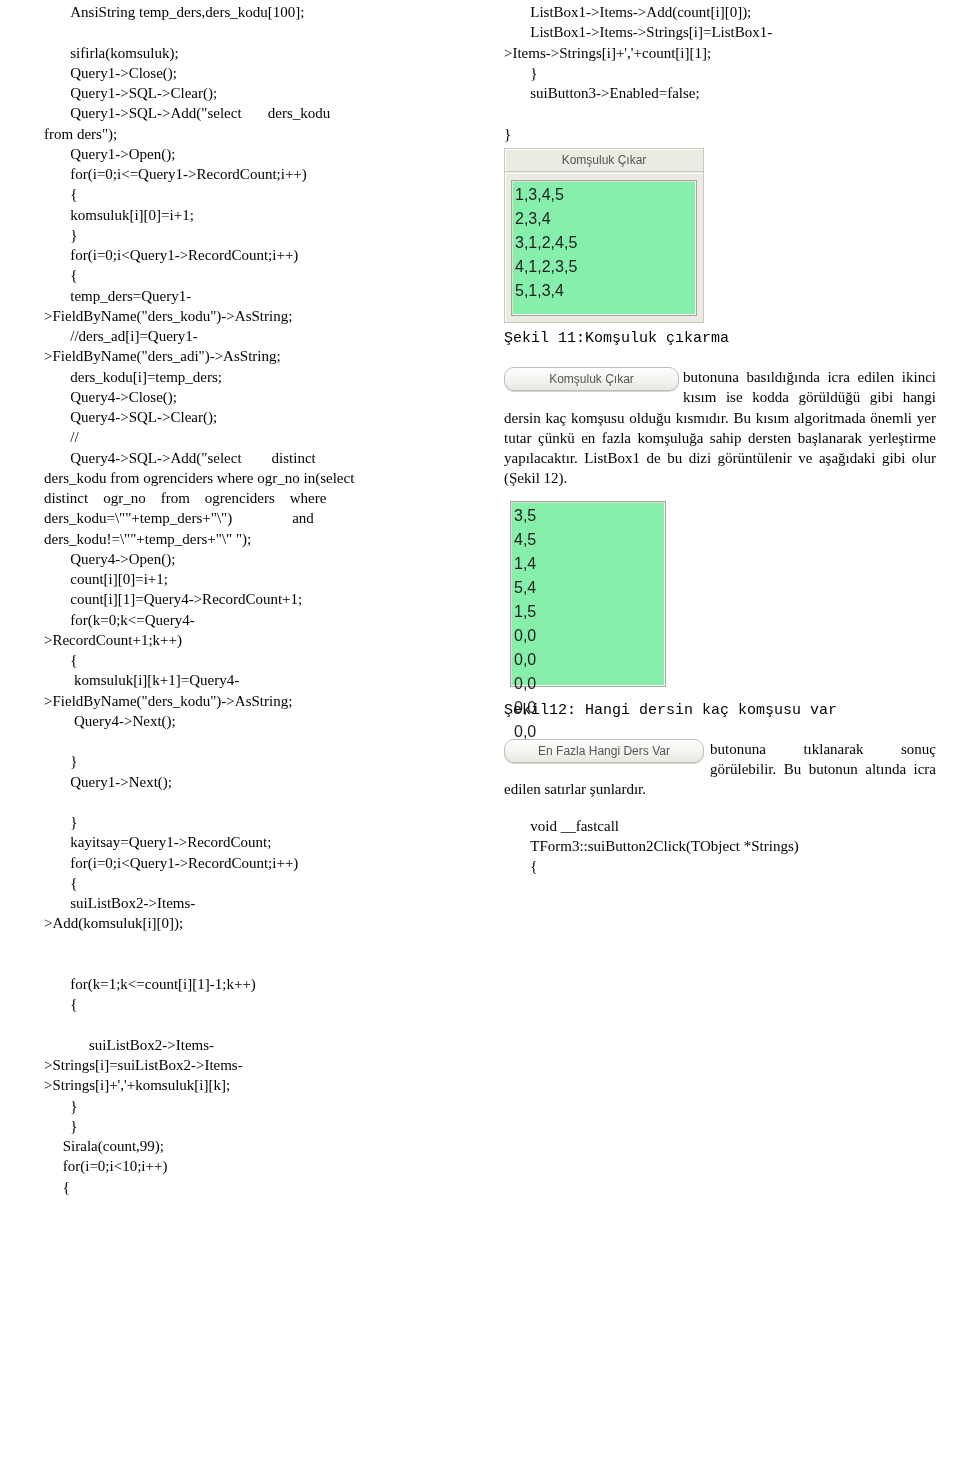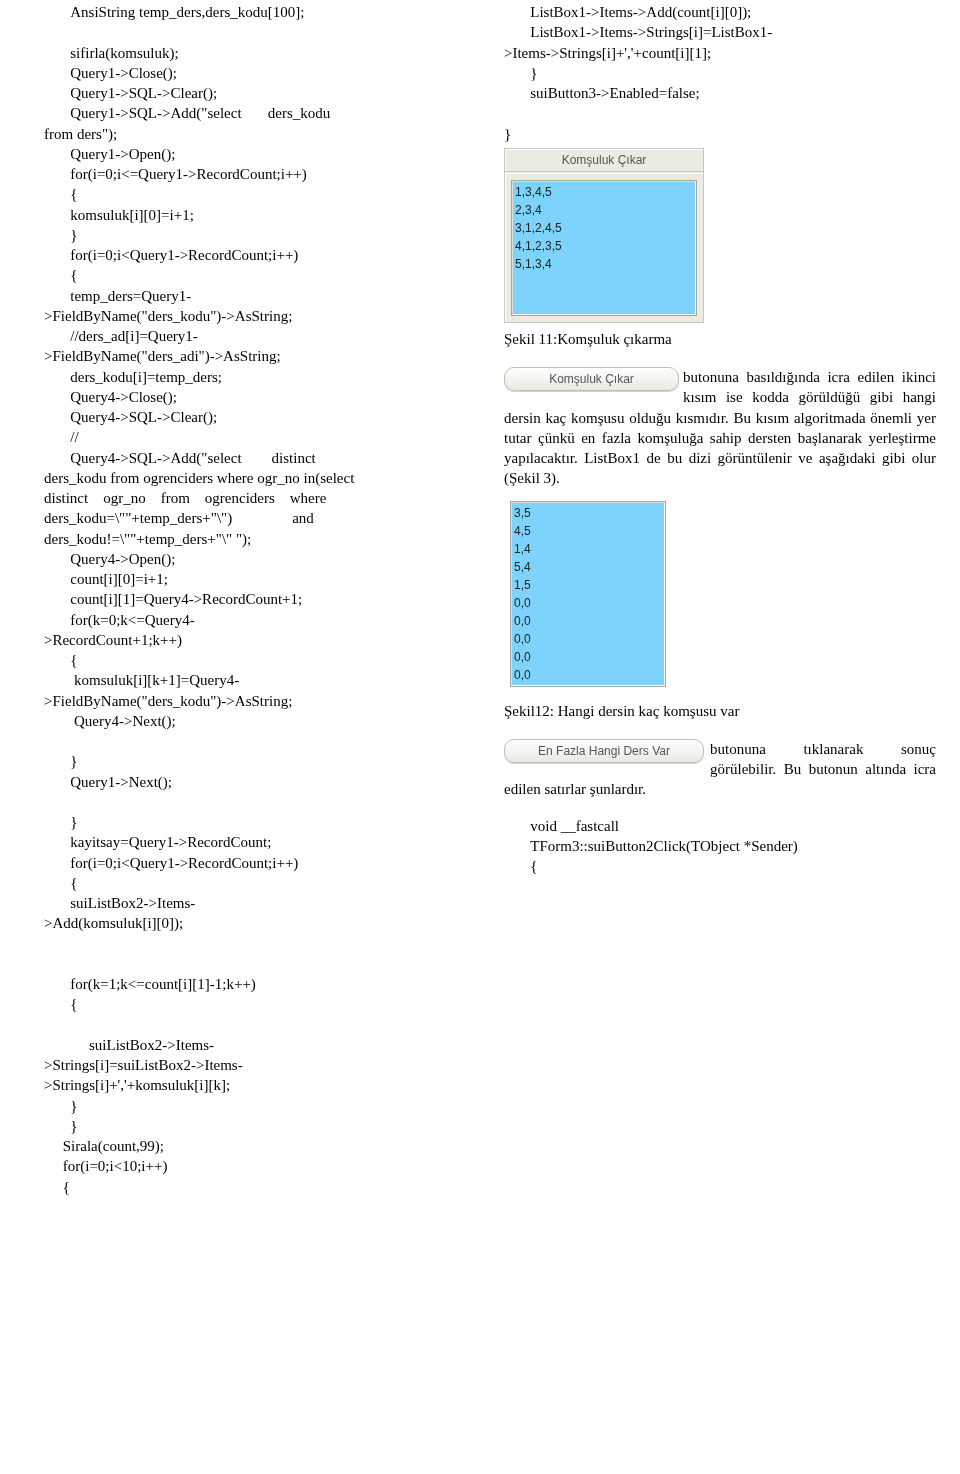--- a/index.html
+++ b/index.html
@@ -24,20 +24,21 @@
     font-family: "Times New Roman", Times, serif;
   }
   .body-text {
     text-align: justify;
     line-height: 1.35;
     margin: 8px 0 12px;
   }
   .figcap {
     margin: 6px 0 18px;
     line-height: 1.35;
+    font-family: Liberation Mono, monospace;
   }
   
   .panel {
     background: #ebebe4;
     border: 1px solid #c7c7bf;
     box-shadow: inset 1px 1px 0 #fff;
     font-family: Tahoma, sans-serif;
     font-size: 12px;
     color: #555;
     padding: 0;
@@ -53,26 +54,26 @@
   }
   .panel-title::after {
     content: "";
     display: block;
     height: 1px;
     background: #c7c7bf;
     position: absolute;
     left: 0; right: 0; bottom: 1px;
   }
   .listbox {
-    background: #7dd3fc;
+    background: #86efac;
     margin: 6px;
     border: 1px solid #a6a69c;
     box-shadow: inset 1px 1px 0 #e0e0da, inset -1px -1px 0 #fff;
     font-family: Tahoma, sans-serif;
-    font-size: 12px;
+    font-size: 16px;
     color: #222;
     padding: 2px 3px;
     line-height: 1.5;
     white-space: pre;
   }
   .btn {
     display: inline-flex;
     align-items: center;
     justify-content: center;
     text-align: center;
@@ -185,21 +186,21 @@
 3,1,2,4,5
 4,1,2,3,5
 5,1,3,4</div>
         </div>
       </div>
       <div class="figcap">Şekil 11:Komşuluk çıkarma</div>
     </div>
 
     <div class="body-text">
       <span class="btn" style="float:left; margin-right:4px; margin-bottom:2px; width:175px;">Komşuluk Çıkar</span>
-      <span> butonuna basıldığında icra edilen ikinci kısım ise kodda görüldüğü gibi hangi dersin kaç komşusu olduğu kısmıdır. Bu kısım algoritmada önemli yer tutar çünkü en fazla komşuluğa sahip dersten başlanarak yerleştirme yapılacaktır. ListBox1 de bu dizi görüntülenir ve aşağıdaki gibi olur (Şekil 3).</span>
+      <span> butonuna basıldığında icra edilen ikinci kısım ise kodda görüldüğü gibi hangi dersin kaç komşusu olduğu kısmıdır. Bu kısım algoritmada önemli yer tutar çünkü en fazla komşuluğa sahip dersten başlanarak yerleştirme yapılacaktır. ListBox1 de bu dizi görüntülenir ve aşağıdaki gibi olur (Şekil 12).</span>
     </div>
 
     <div class="fig-block" style="margin-top:4px;">
       <div class="listbox listbox-freestanding">3,5
 4,5
 1,4
 5,4
 1,5
 0,0
 0,0
@@ -209,17 +210,17 @@
       <div class="figcap" style="margin-top:14px;">Şekil12: Hangi dersin kaç komşusu var</div>
     </div>
 
 
     <div class="body-text" style="margin:0 0 16px;">
       <span class="btn" style="float:left; margin-right:6px; margin-bottom:2px; width:200px;">En Fazla Hangi Ders Var</span>
       <span> butonuna tıklanarak sonuç görülebilir. Bu butonun altında icra edilen satırlar şunlardır.</span>
     </div>
 
     <div class="code" style="margin-top:14px;">       void __fastcall
-       TForm3::suiButton2Click(TObject *Sender)
+       TForm3::suiButton2Click(TObject *Strings)
        {</div>
 
   </div>
 </div>
 
 </body></html>

